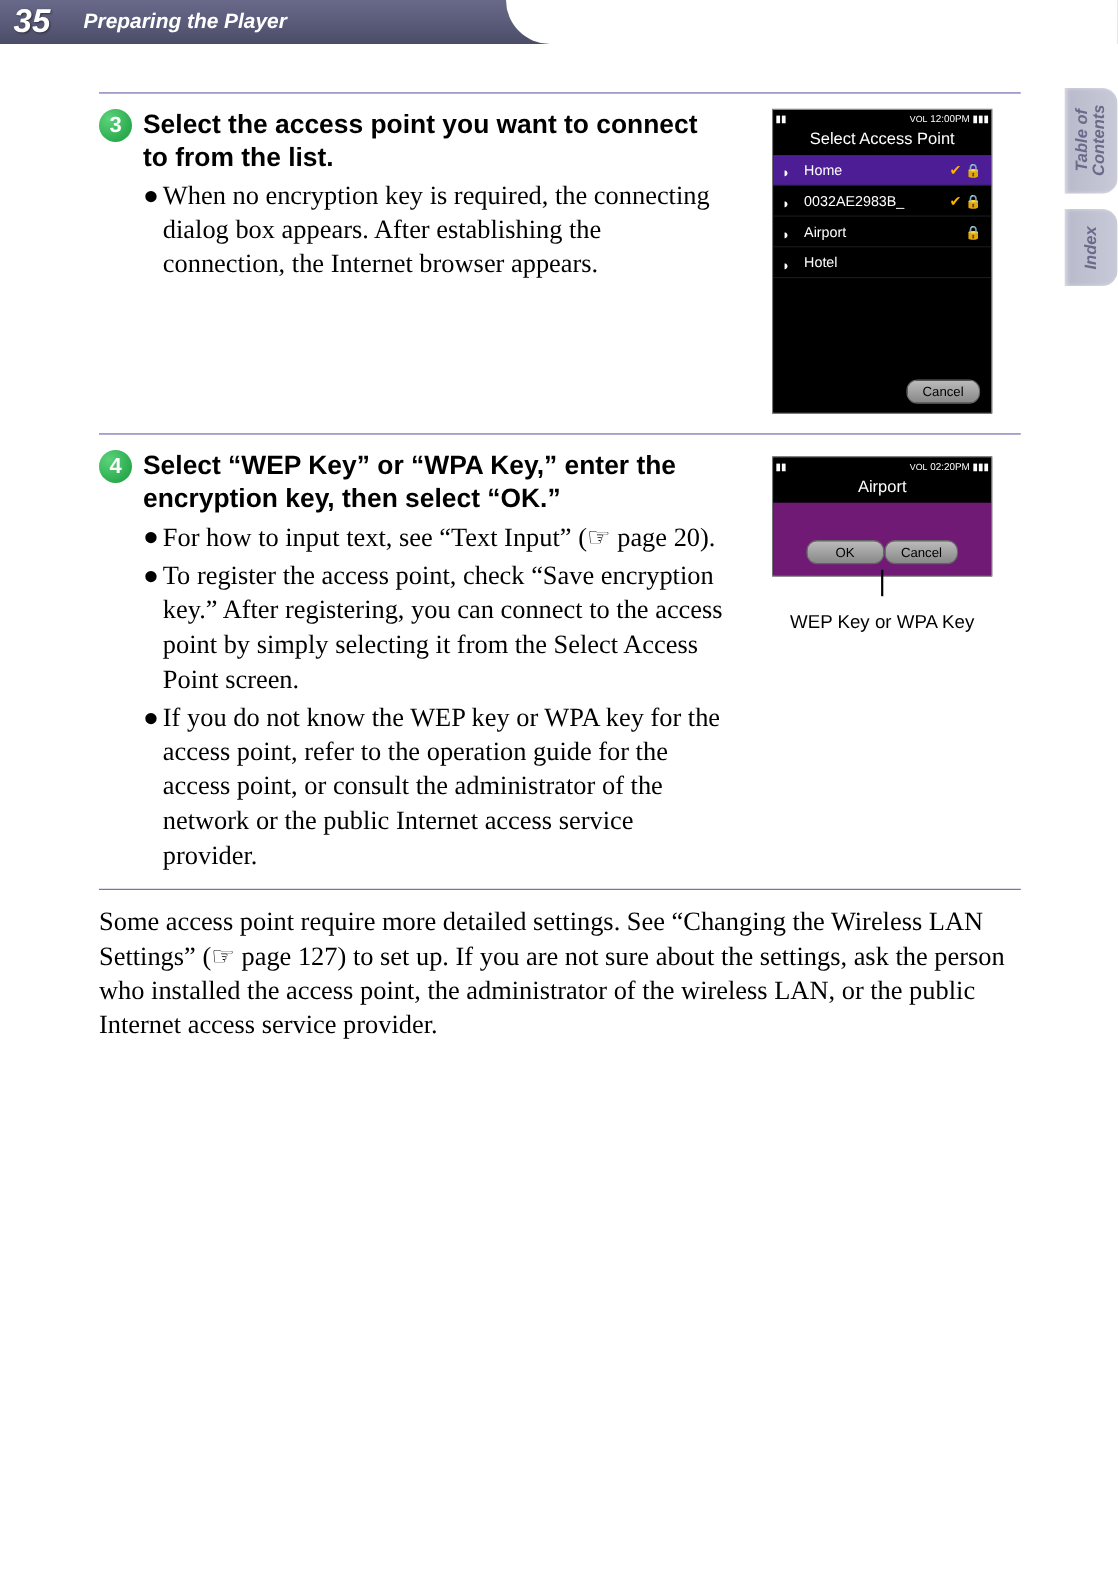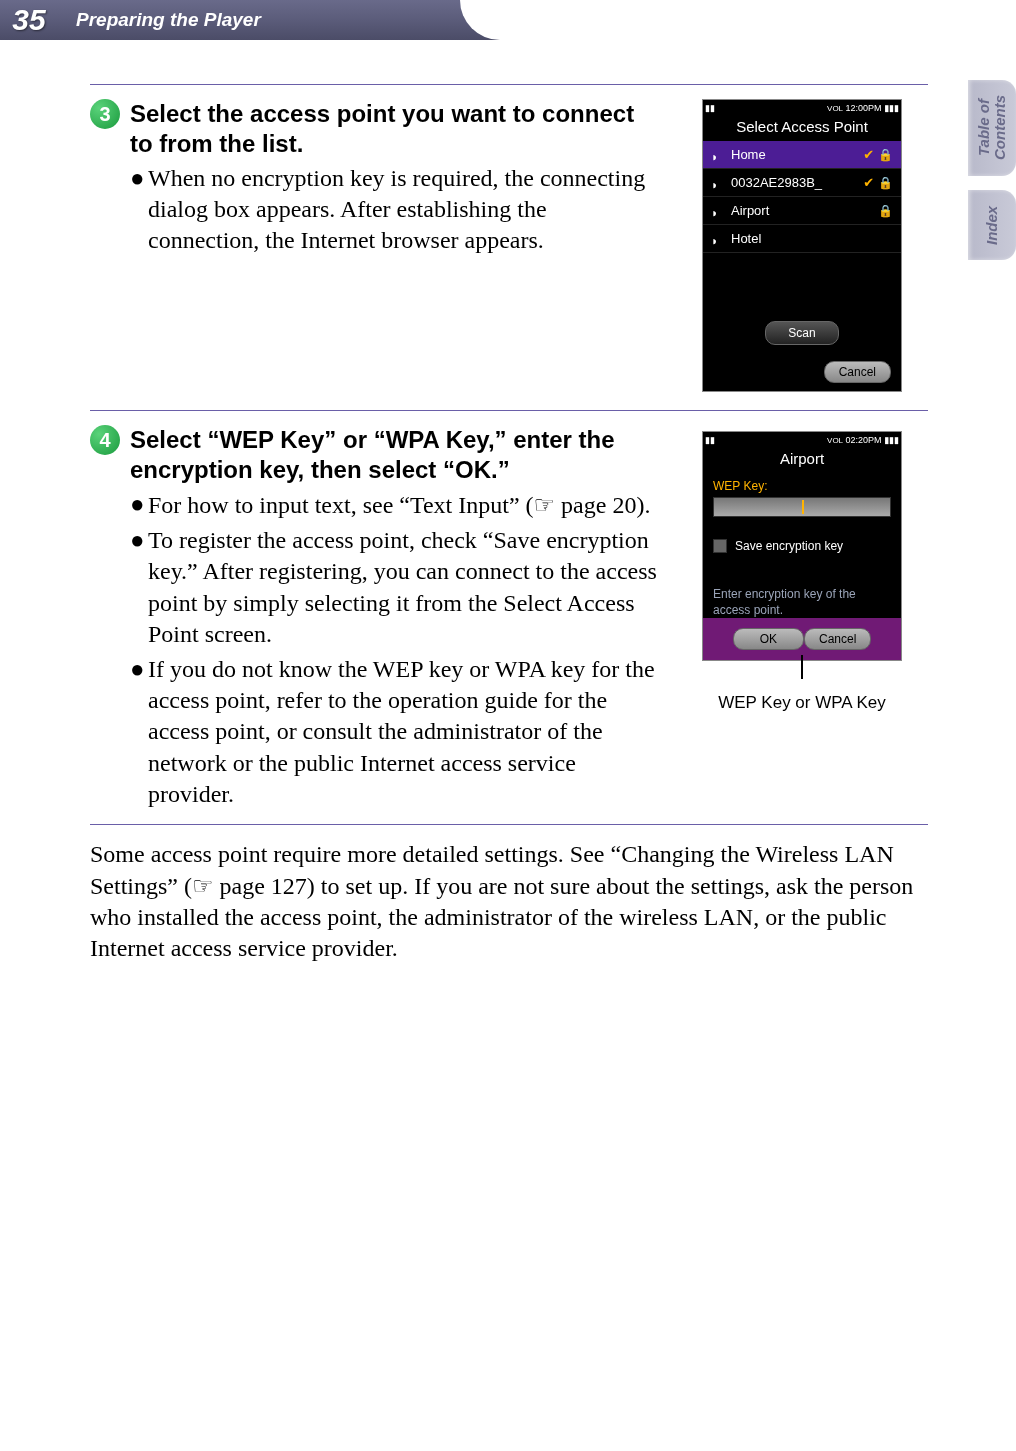--- a/index.html
+++ b/index.html
@@ -194,21 +194,21 @@
   .shot-btnrow { display:flex; justify-content:center; padding:8px 0; background:#000;}
   .shot-btnrow.right { justify-content:flex-end; padding-right:10px;}
   .shot-btn {
     background: linear-gradient(#555,#222);
     color: #fff;
     font-size: 12px;
     padding: 4px 22px;
     border-radius: 10px;
     border: 1px solid #666;
   }
-  .shot-btn.small { padding: 3px 14px; }
+  .shot-btn.small { padding: 3px 14px; margin-top: 24px; }
   .shot-btn.gray { background: linear-gradient(#bbb,#888); color:#000; }
   .shot2-body { background:#000; padding: 6px 10px 0; }
   .wep-label { color:#ffb300; font-size:12px; }
   .wep-input { margin-top:4px; width:100%; height:20px; background:linear-gradient(#777,#aaa); border:1px solid #333; position:relative;}
   .cursor { position:absolute; left:50%; top:2px; bottom:2px; width:2px; background:#ffb300;}
   .scroll-ind { float:right; width:6px; height:14px; background:#777; border:1px solid #333; margin-top:-18px;}
   .save-row { display:flex; align-items:center; gap:8px; margin-top:22px; color:#fff; font-size:12px;}
   .check-box { width:14px; height:14px; background:#666; border:1px solid #333;}
   .enter-text { color:#9aa4b8; font-size:12px; margin-top:34px; line-height:1.3; }
   .shot2-btns { display:flex; justify-content:center; padding:10px 8px; background:#701a75;}
@@ -318,23 +318,20 @@
             </span>
         </div>
         <div class="ap-row">
           <span class="ap-left">
               <span class="wifi-icon"></span>
               <span>Hotel</span>
             </span>
           <span class="ap-icons"></span>
         </div>
         <div class="shot-empty"></div>
-        <div class="shot-btnrow">
-          <span class="shot-btn">Scan</span>
-        </div>
         <div class="shot-btnrow right">
           <span class="shot-btn small gray">Cancel</span>
         </div>
       </div>
     </div>
   </div>
 
   <div class="rule" style="margin-top:18px"></div>
 
   <div class="step">
@@ -357,32 +354,20 @@
       </div>
     </div>
     <div class="step-right">
       <div class="shot2-wrap">
         <div class="screenshot">
           <div class="shot-statusbar">
             <span>▮▮</span>
             <span><span style="font-size:8px">VOL</span> <span>02:20PM</span> <span>▮▮▮</span></span>
           </div>
           <div class="shot-title">Airport</div>
-          <div class="shot2-body">
-            <div class="wep-label">WEP Key:</div>
-            <div class="wep-input">
-                <div class="cursor"></div>
-              </div>
-            <div class="scroll-ind"></div>
-            <div class="save-row">
-              <span class="check-box"></span>
-              <span>Save encryption key</span>
-            </div>
-            <div class="enter-text">Enter encryption key of the access point.</div>
-          </div>
           <div class="shot2-btns">
             <span class="shot-btn small gray" style="padding:3px 26px">OK</span>
             <span class="shot-btn small gray">Cancel</span>
           </div>
         </div>
         <div class="callout-line"></div>
         <div class="caption">WEP Key or WPA Key</div>
       </div>
     </div>
   </div>

